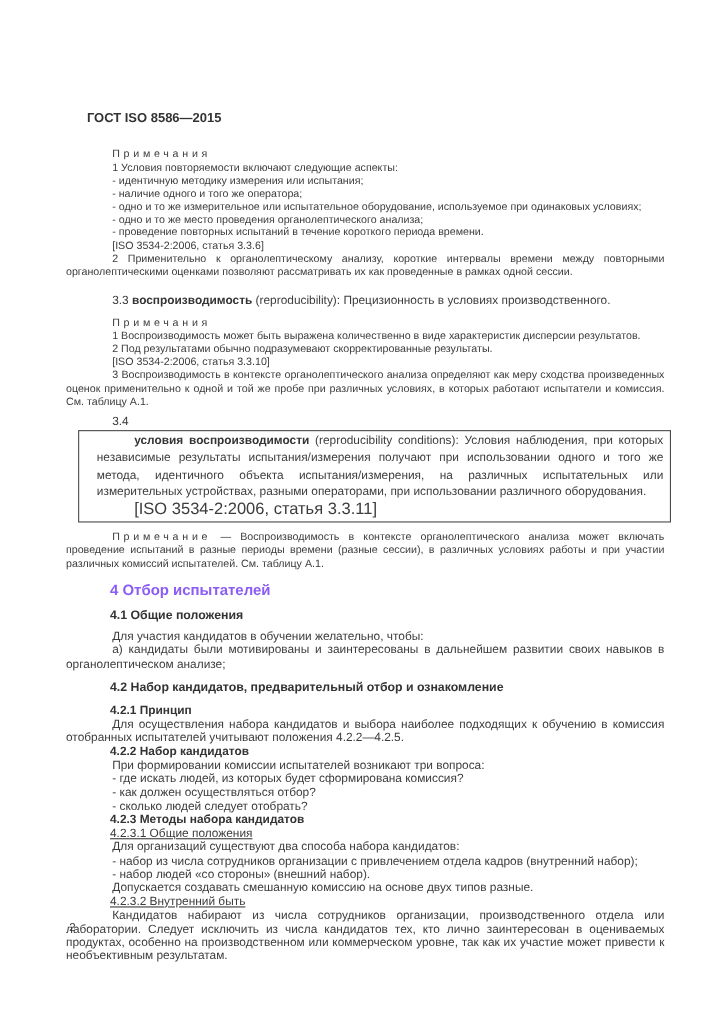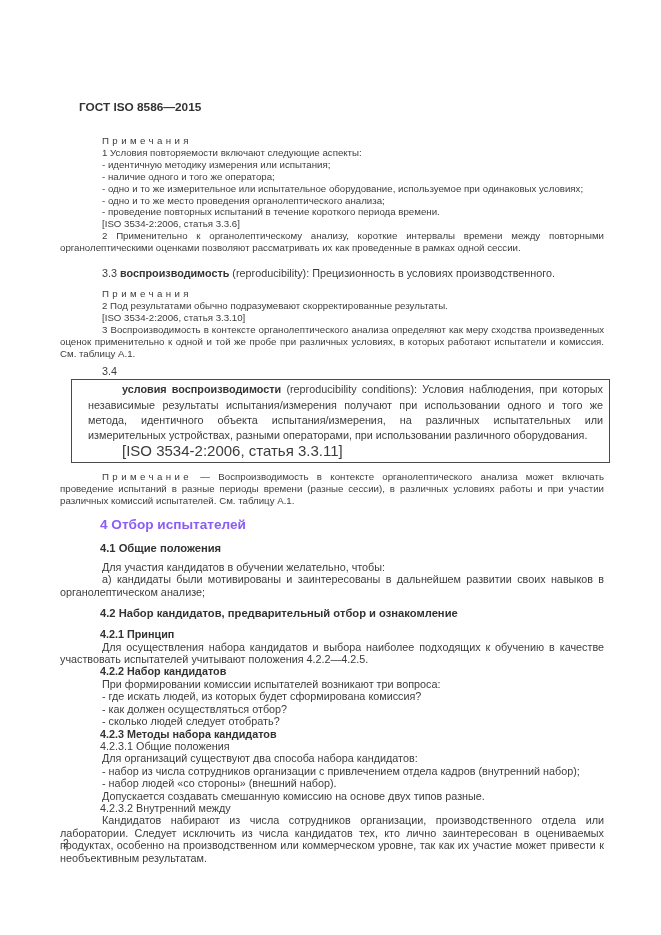--- a/index.html
+++ b/index.html
@@ -69,20 +69,21 @@
     font-weight: bold;
     line-height: 12.4px;
     margin: 0 0 0 40px;
     color: #333333;
   }
   .h-sub-plain {
     font-size: 10.8px;
     font-weight: normal;
     line-height: 12.4px;
     margin: 0 0 0 40px;
+    text-decoration: underline;
   }
   
   .term-box {
     border: 1px solid #4a4a4a;
     margin: 2px -6px 0 11px;
     padding: 2px 6px 4px 16px;
   }
   .box-para {
     font-size: 10.8px;
     line-height: 15.2px;
@@ -125,20 +126,21 @@
     <p class="note-line">- одно и то же место проведения органолептического анализа;</p>
     <p class="note-line">- проведение повторных испытаний в течение короткого периода времени.</p>
     <p class="note-line">[ISO 3534-2:2006, статья 3.3.6]</p>
     <p class="note-line">2 Применительно к органолептическому анализу, короткие интервалы времени между повторными органолептическими оценками позволяют рассматривать их как проведенные в рамках одной сессии.</p>
   </div>
 
   <p class="para mt13"><span>3.3 </span><b>воспроизводимость</b><span> (reproducibility): Прецизионность в условиях производственного.</span></p>
 
   <div class="note-block mt9">
     <p class="note-title-line spaced">Примечания</p>
+    <p class="note-line">1 Воспроизводимость может быть выражена количественно в виде характеристик дисперсии результатов.</p>
     <p class="note-line">2 Под результатами обычно подразумевают скорректированные результаты.</p>
     <p class="note-line">[ISO 3534-2:2006, статья 3.3.10]</p>
     <p class="note-line">3 Воспроизводимость в контексте органолептического анализа определяют как меру сходства произведенных оценок применительно к одной и той же пробе при различных условиях, в которых работают испытатели и комиссия. См. таблицу А.1.</p>
   </div>
 
   <p class="para mt5">3.4</p>
 
   <div class="term-box">
     <p class="box-para"><b>условия воспроизводимости</b><span> (reproducibility conditions): Условия наблюдения, при которых независимые результаты испытания/измерения получают при использовании одного и того же метода, идентичного объекта испытания/измерения, на различных испытательных или измерительных устройствах, разными операторами, при использовании различного оборудования.</span></p>
     <p class="box-source">[ISO 3534-2:2006, статья 3.3.11]</p>
@@ -150,34 +152,34 @@
 
   <div class="h-chapter">4 Отбор испытателей</div>
 
   <div class="h-section">4.1 Общие положения</div>
   <p class="para mt6">Для участия кандидатов в обучении желательно, чтобы:</p>
   <p class="para">a) кандидаты были мотивированы и заинтересованы в дальнейшем развитии своих навыков в органолептическом анализе;</p>
 
   <div class="h-section">4.2 Набор кандидатов, предварительный отбор и ознакомление</div>
 
   <div class="h-sub mt8">4.2.1 Принцип</div>
-  <p class="para">Для осуществления набора кандидатов и выбора наиболее подходящих к обучению в качестве участвовать испытателей учитывают положения 4.2.2—4.2.5.</p>
+  <p class="para">Для осуществления набора кандидатов и выбора наиболее подходящих к обучению в комиссия отобранных испытателей учитывают положения 4.2.2—4.2.5.</p>
 
   <div class="h-sub">4.2.2 Набор кандидатов</div>
   <p class="para">При формировании комиссии испытателей возникают три вопроса:</p>
   <p class="para">- где искать людей, из которых будет сформирована комиссия?</p>
   <p class="para">- как должен осуществляться отбор?</p>
   <p class="para">- сколько людей следует отобрать?</p>
 
   <div class="h-sub">4.2.3 Методы набора кандидатов</div>
 
   <div class="h-sub-plain">4.2.3.1 Общие положения</div>
   <p class="para">Для организаций существуют два способа набора кандидатов:</p>
   <p class="para">- набор из числа сотрудников организации с привлечением отдела кадров (внутренний набор);</p>
   <p class="para">- набор людей «со стороны» (внешний набор).</p>
   <p class="para">Допускается создавать смешанную комиссию на основе двух типов разные.</p>
 
-  <div class="h-sub-plain">4.2.3.2 Внутренний между</div>
+  <div class="h-sub-plain">4.2.3.2 Внутренний быть</div>
   <p class="para">Кандидатов набирают из числа сотрудников организации, производственного отдела или лаборатории. Следует исключить из числа кандидатов тех, кто лично заинтересован в оцениваемых продуктах, особенно на производственном или коммерческом уровне, так как их участие может привести к необъективным результатам.</p>
 
 </div>
 
 <div class="page-num">2</div>
 
 </body></html>

